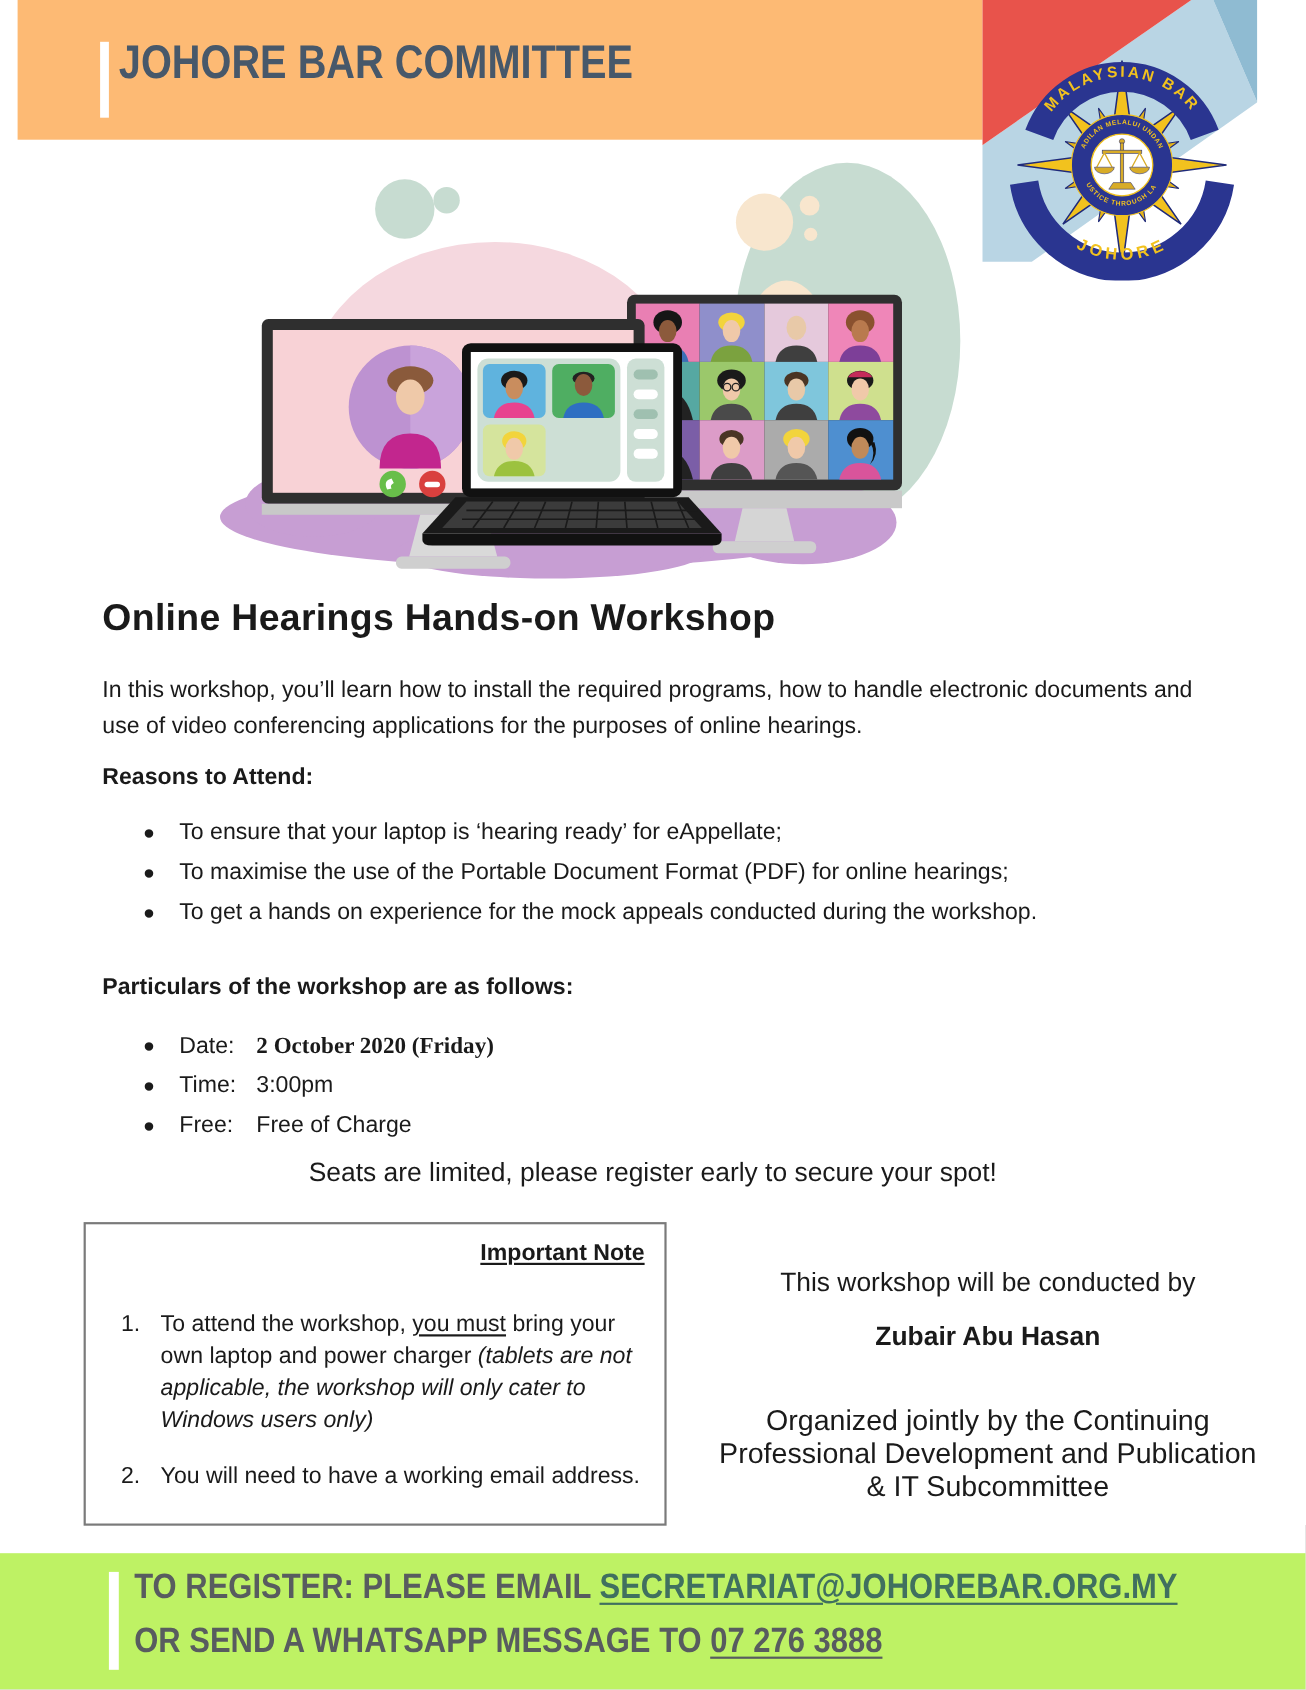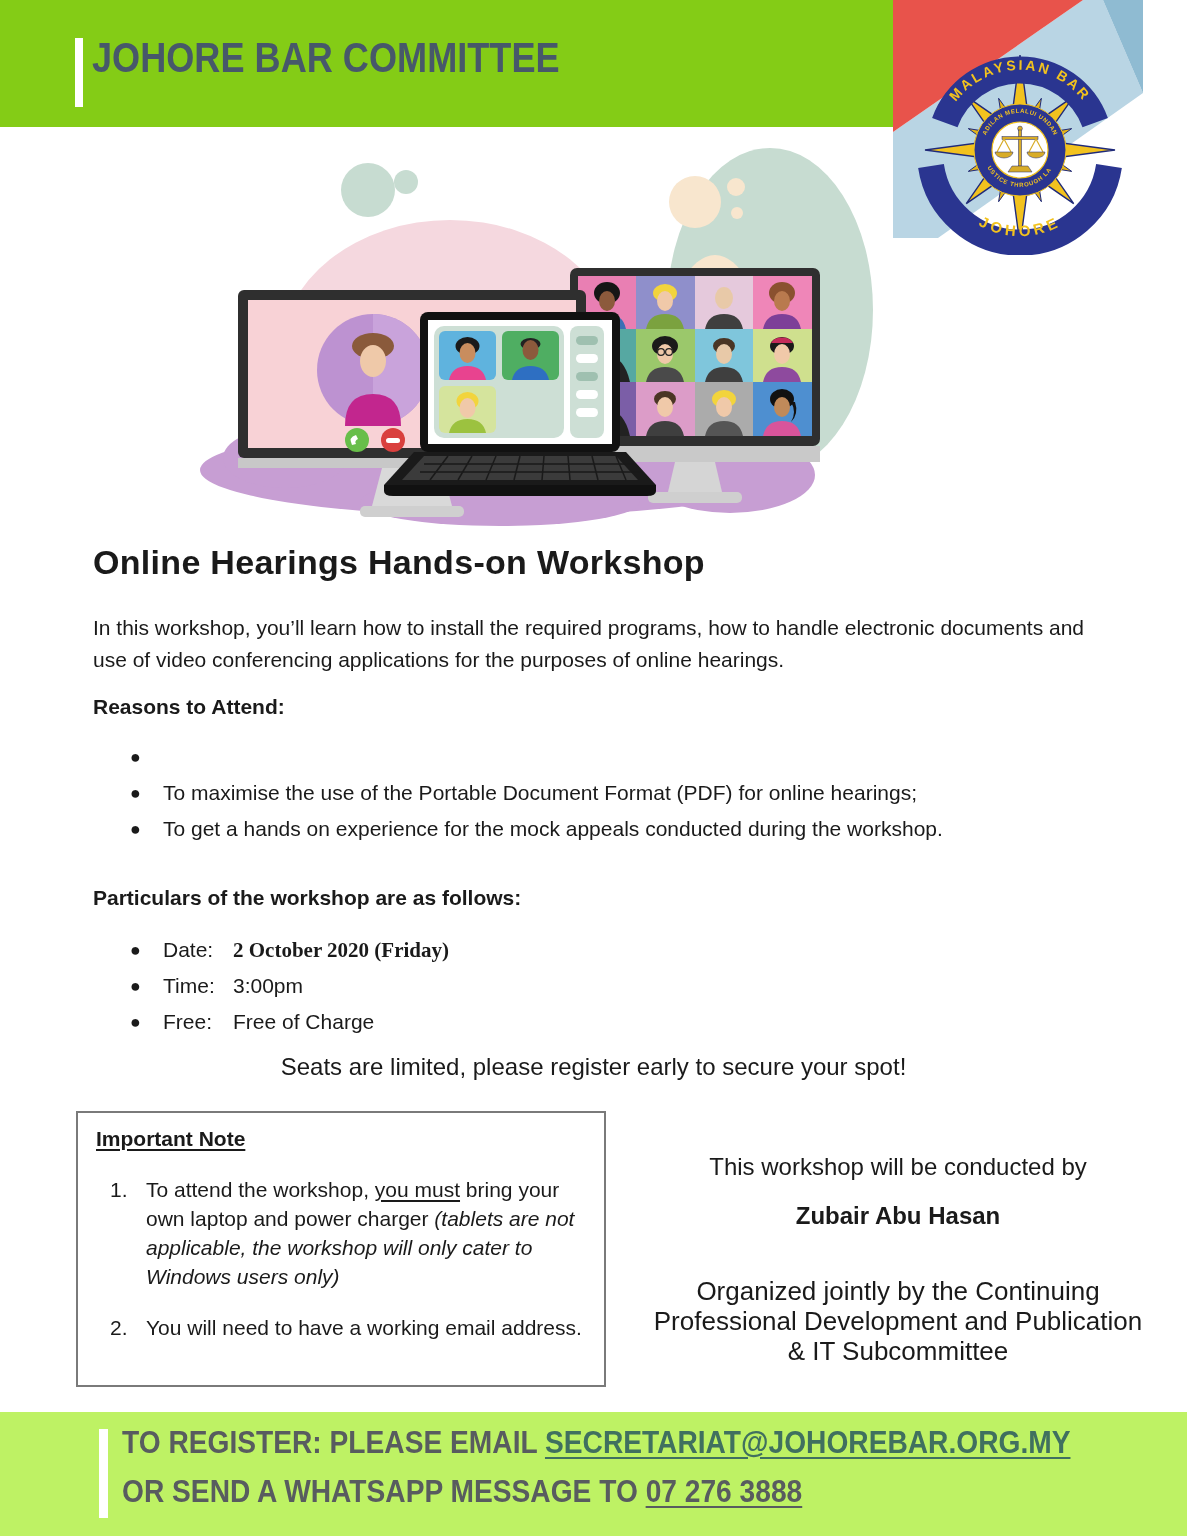--- a/index.html
+++ b/index.html
@@ -1,21 +1,21 @@
 <!DOCTYPE html>
 <html><head>
 <meta charset="utf-8">
 <style>
   * { margin:0; padding:0; box-sizing:border-box; }
   body { background:#888; }
   .page { position:relative; width:1187px; height:1536px; background:#fff;
           font-family:"Liberation Sans", sans-serif; color:#1a1a1a; overflow:hidden; margin:0 auto; }
 
   
-  .header { position:absolute; left:0; top:0; width:1010px; height:127px; background:#84cc16; }
+  .header { position:absolute; left:16px; top:0; width:1010px; height:127px; background:#fdba74; }
   .header-accent { position:absolute; left:75px; top:38px; width:8px; height:69px; background:#fff; }
   .header-title { position:absolute; left:92px; top:33px; font-size:43px; font-weight:bold;
                   color:#47586A; white-space:nowrap; transform:scaleX(.84); transform-origin:0 0; }
 
   .logo-block { position:absolute; left:893px; top:0; width:250px; height:255px; }
 
   .illustration { position:absolute; left:170px; top:140px; width:720px; height:390px; }
 
   
   .doc-title { position:absolute; left:93px; top:543px; font-size:34px; font-weight:bold; letter-spacing:.3px; }
@@ -26,22 +26,22 @@
   .dot { width:33px; flex:0 0 33px; font-size:18px; }
   .h-parts { position:absolute; left:93px; top:886px; font-size:21px; font-weight:bold; }
   .parts { position:absolute; left:130px; top:938px; width:1000px; list-style:none; }
   .p-label { display:inline-block; width:70px; }
   .p-bold { font-weight:bold;font-family:Liberation Serif, serif; }
   .seats { position:absolute; left:0; top:1053px; width:1187px; text-align:center; font-size:24px; }
 
   
   .note-box { position:absolute; left:76px; top:1111px; width:530px; height:276px;
               border:2px solid #7a7a7a; padding:14px 18px 0 18px; }
-  .note-title { text-align:left; font-size:21px; font-weight:bold;
-                text-decoration:underline; text-underline-offset:3px; margin-bottom:24px; }
+  .note-title { text-align:right; font-size:21px; font-weight:bold;
+                text-decoration:underline; text-underline-offset:3px; margin-bottom:38px; }
   .note-list { list-style:none; }
   .note-list li { display:flex; gap:12px; font-size:21px; line-height:29px; padding-left:14px; }
   .note-num { flex:0 0 24px; }
   .note-item2 { margin-top:22px; }
   .u { text-decoration:underline; text-underline-offset:3px; }
   .it { font-style:italic; }
 
   
   .conducted { position:absolute; left:648px; top:1152px; width:500px; text-align:center; }
   .cond-line { font-size:24px; line-height:30px; }
@@ -292,20 +292,21 @@
     </g>
   </svg>
 
   <h1 class="doc-title">Online Hearings Hands-on Workshop</h1>
   <p class="intro">In this workshop, you’ll learn how to install the required programs, how to handle electronic documents and use of video conferencing applications for the purposes of online hearings.</p>
 
   <h2 class="h-reasons">Reasons to Attend:</h2>
   <ul class="reasons">
     <li>
         <span class="dot">●</span>
+        <span>To ensure that your laptop is ‘hearing ready’ for eAppellate;</span>
       </li>
     <li>
         <span class="dot">●</span>
         <span>To maximise the use of  the Portable Document Format (PDF) for online hearings;</span>
       </li>
     <li>
         <span class="dot">●</span>
         <span>To get a hands on experience for the mock appeals conducted during the workshop.</span>
       </li>
   </ul>

